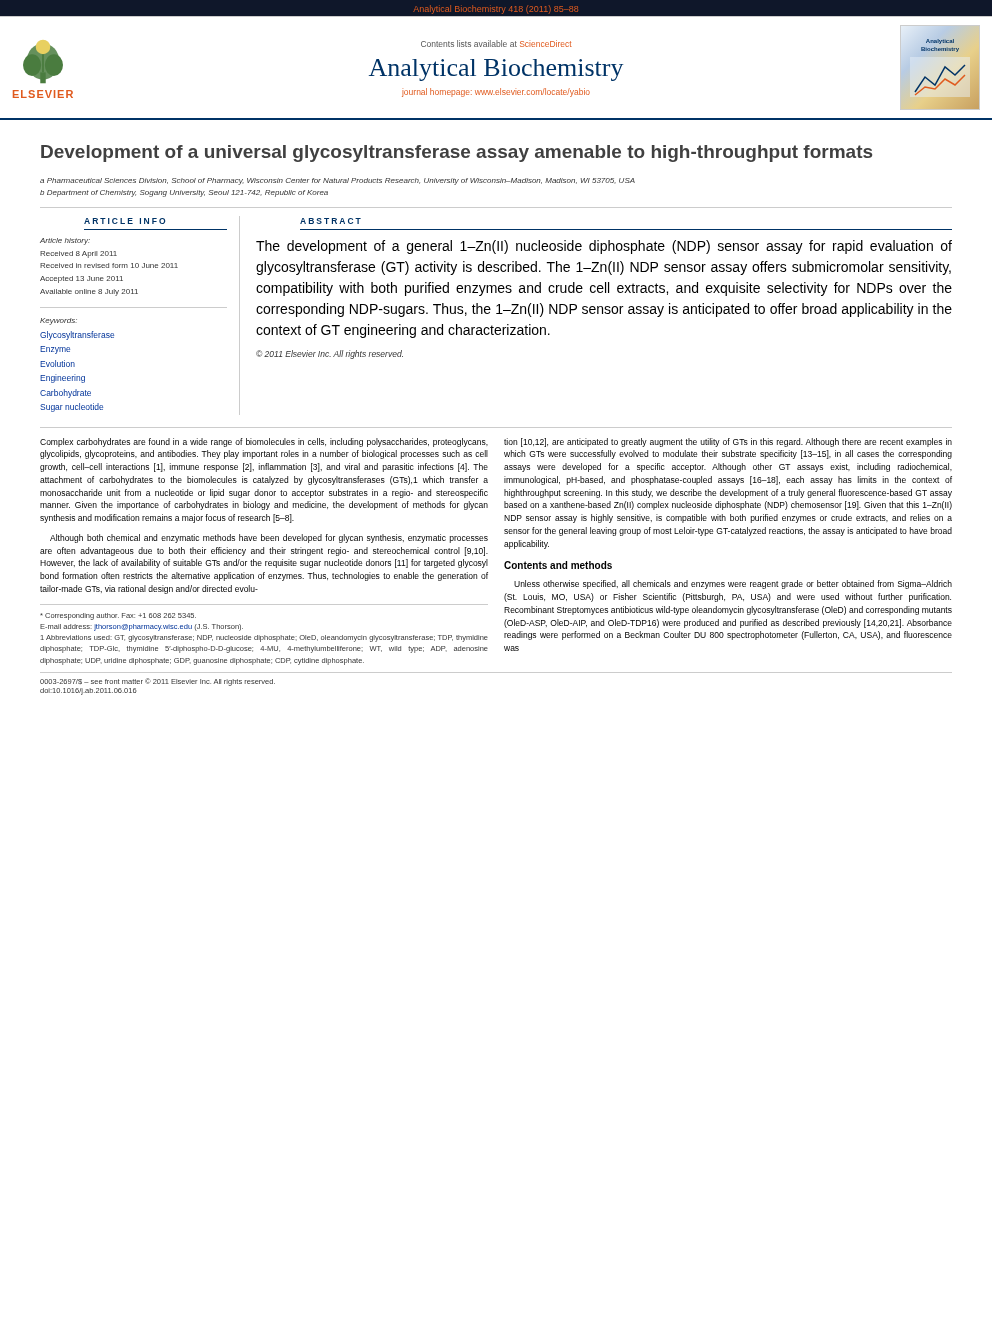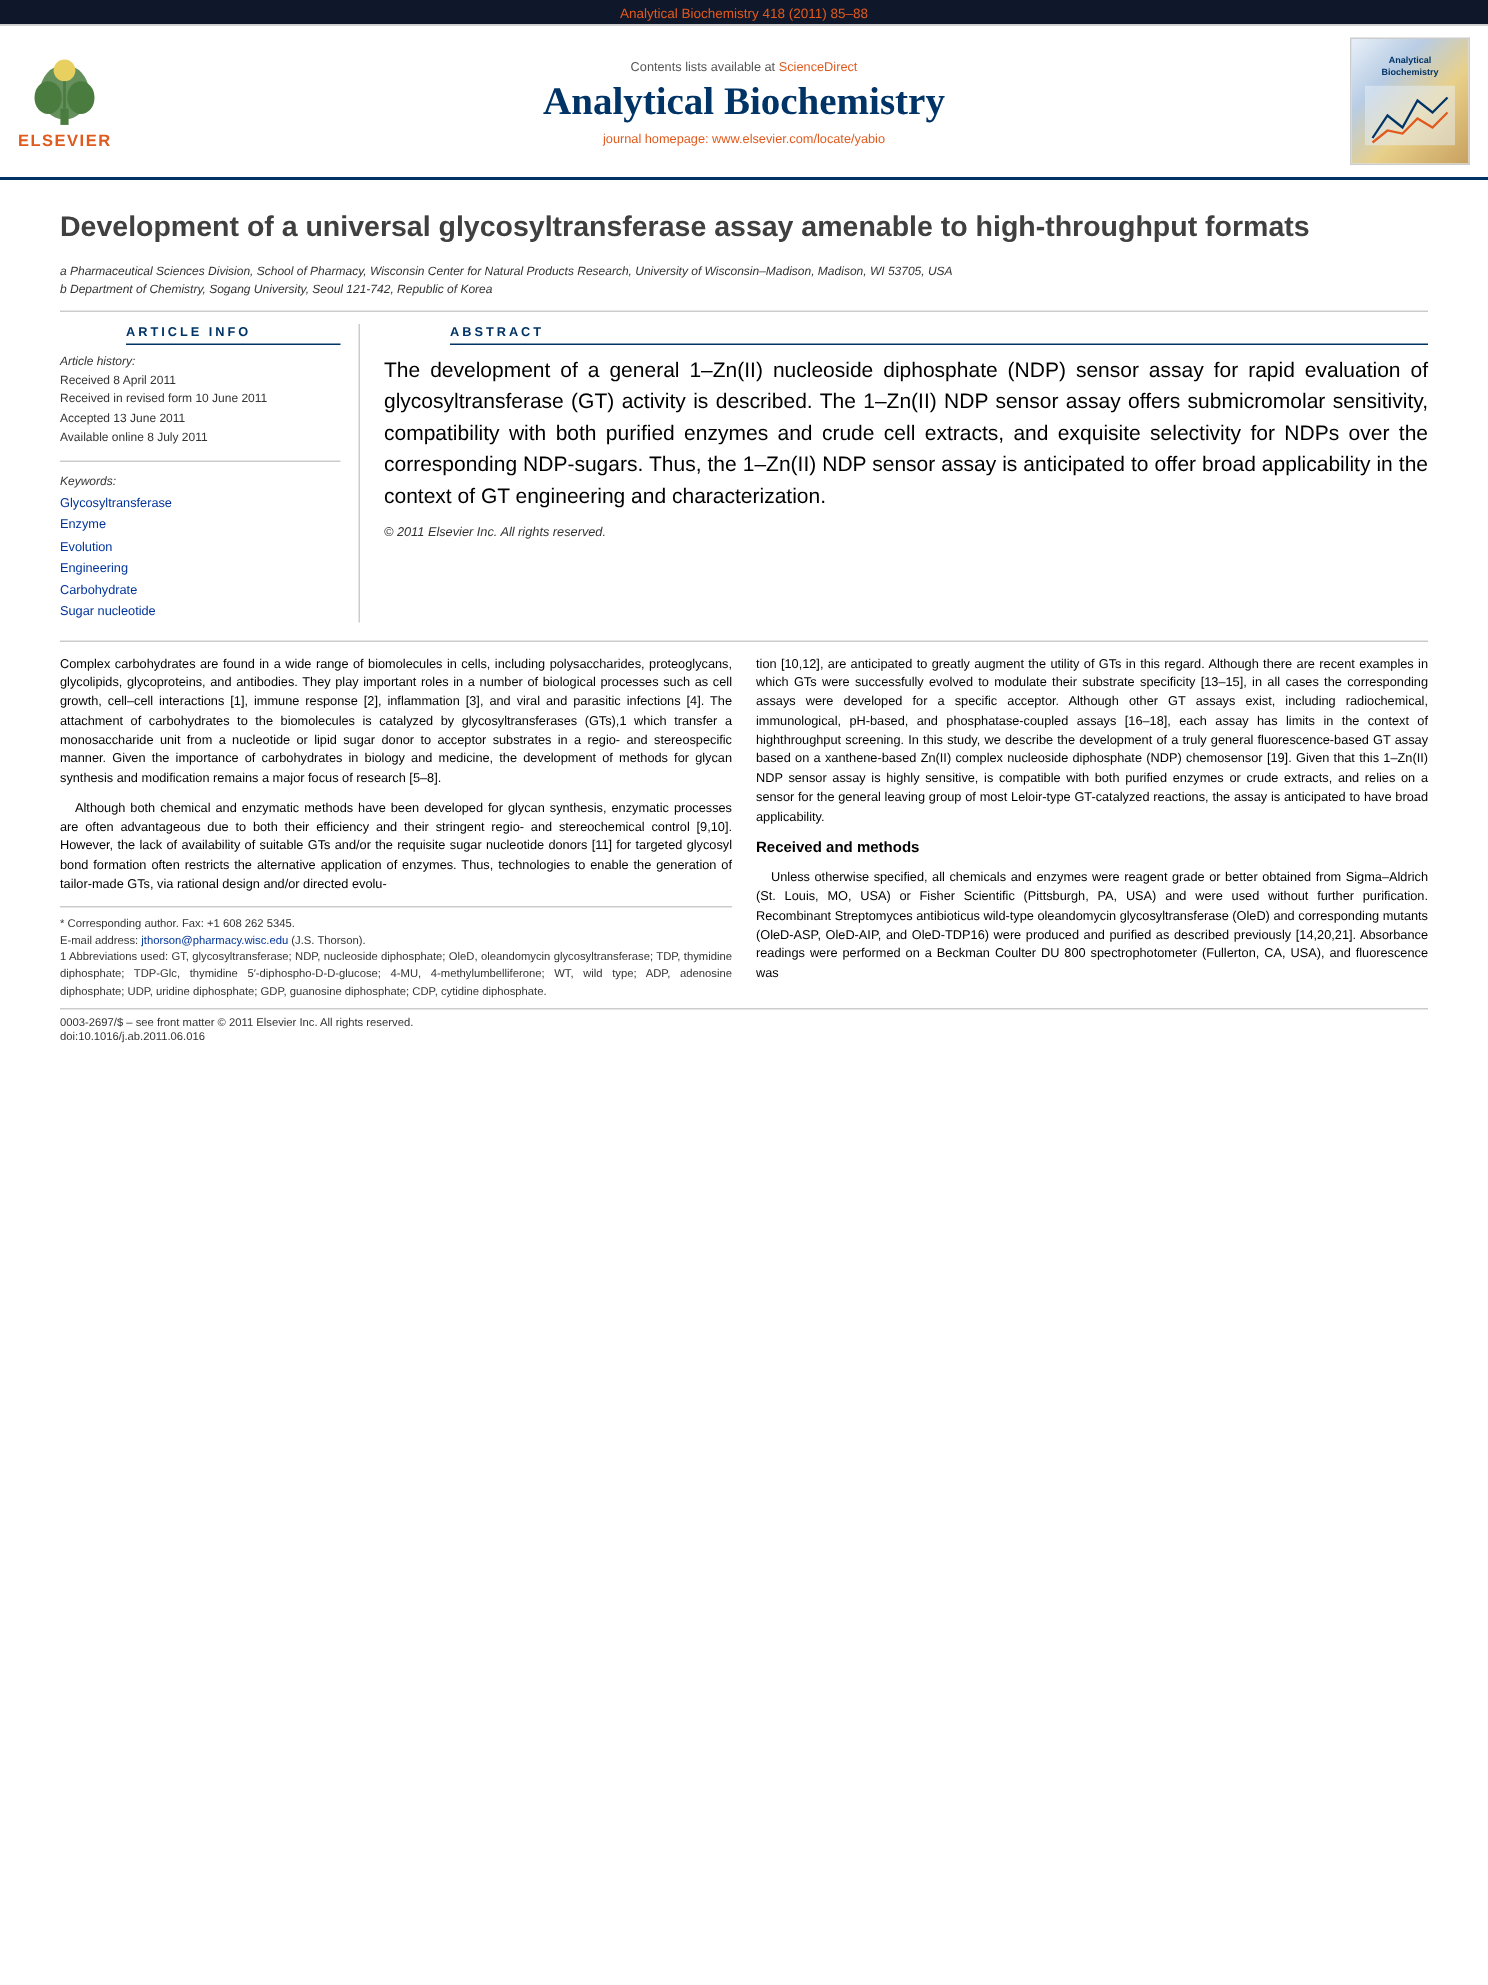--- a/index.html
+++ b/index.html
@@ -65,21 +65,21 @@
       margin-bottom: 4px;
     }
     .sciencedirect-link {
       color: #e05a1e;
       font-family: Arial, sans-serif;
     }
     .journal-title-main {
       font-size: 26px;
       color: #003366;
       font-family: 'Times New Roman', serif;
-      font-weight: bold;
+      font-weight: normal;
       margin-bottom: 4px;
     }
     .journal-homepage-line {
       font-size: 8.5px;
       color: #555;
       font-family: Arial, sans-serif;
     }
     .journal-homepage-link {
       color: #e05a1e;
       font-family: Arial, sans-serif;
@@ -386,21 +386,21 @@
           <span>E-mail address:</span>
           <span style="color:#003399">jthorson@pharmacy.wisc.edu</span>
           <span>(J.S. Thorson).</span>
         </div>
         <div>1 Abbreviations used: GT, glycosyltransferase; NDP, nucleoside diphosphate; OleD, oleandomycin glycosyltransferase; TDP, thymidine diphosphate; TDP-Glc, thymidine 5′-diphospho-D-D-glucose; 4-MU, 4-methylumbelliferone; WT, wild type; ADP, adenosine diphosphate; UDP, uridine diphosphate; GDP, guanosine diphosphate; CDP, cytidine diphosphate.</div>
       </div>
     </div>
 
     <div class="body-col">
       <p>tion [10,12], are anticipated to greatly augment the utility of GTs in this regard. Although there are recent examples in which GTs were successfully evolved to modulate their substrate specificity [13–15], in all cases the corresponding assays were developed for a specific acceptor. Although other GT assays exist, including radiochemical, immunological, pH-based, and phosphatase-coupled assays [16–18], each assay has limits in the context of highthroughput screening. In this study, we describe the development of a truly general fluorescence-based GT assay based on a xanthene-based Zn(II) complex nucleoside diphosphate (NDP) chemosensor [19]. Given that this 1–Zn(II) NDP sensor assay is highly sensitive, is compatible with both purified enzymes or crude extracts, and relies on a sensor for the general leaving group of most Leloir-type GT-catalyzed reactions, the assay is anticipated to have broad applicability.</p>
-      <div class="section-title">Received and methods</div>
+      <div class="section-title">Contents and methods</div>
       <p>Unless otherwise specified, all chemicals and enzymes were reagent grade or better obtained from Sigma–Aldrich (St. Louis, MO, USA) or Fisher Scientific (Pittsburgh, PA, USA) and were used without further purification. Recombinant Streptomyces antibioticus wild-type oleandomycin glycosyltransferase (OleD) and corresponding mutants (OleD-ASP, OleD-AIP, and OleD-TDP16) were produced and purified as described previously [14,20,21]. Absorbance readings were performed on a Beckman Coulter DU 800 spectrophotometer (Fullerton, CA, USA), and fluorescence was</p>
     </div>
   </div>
 
   <div class="footer-line">
     <div>0003-2697/$ – see front matter © 2011 Elsevier Inc. All rights reserved.</div>
     <div>doi:10.1016/j.ab.2011.06.016</div>
   </div>
 
 </div>

